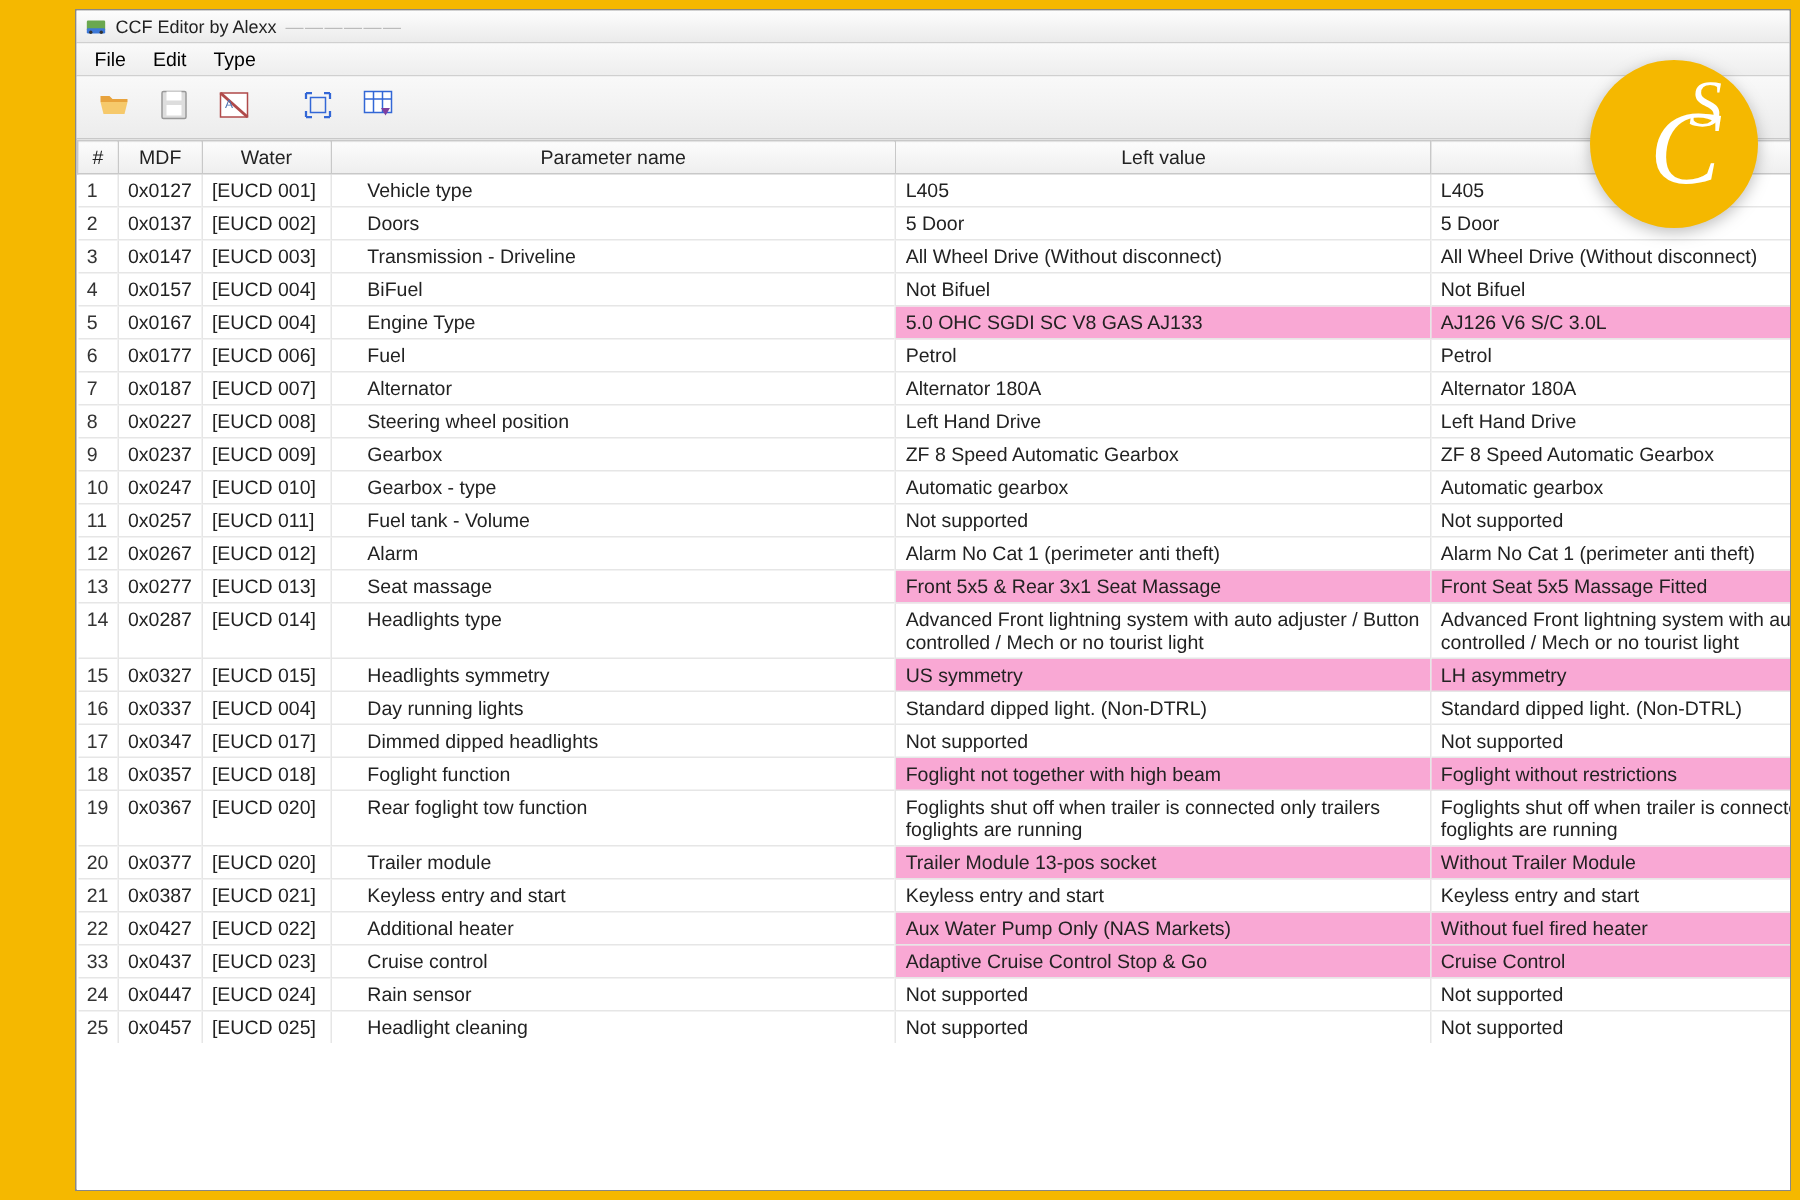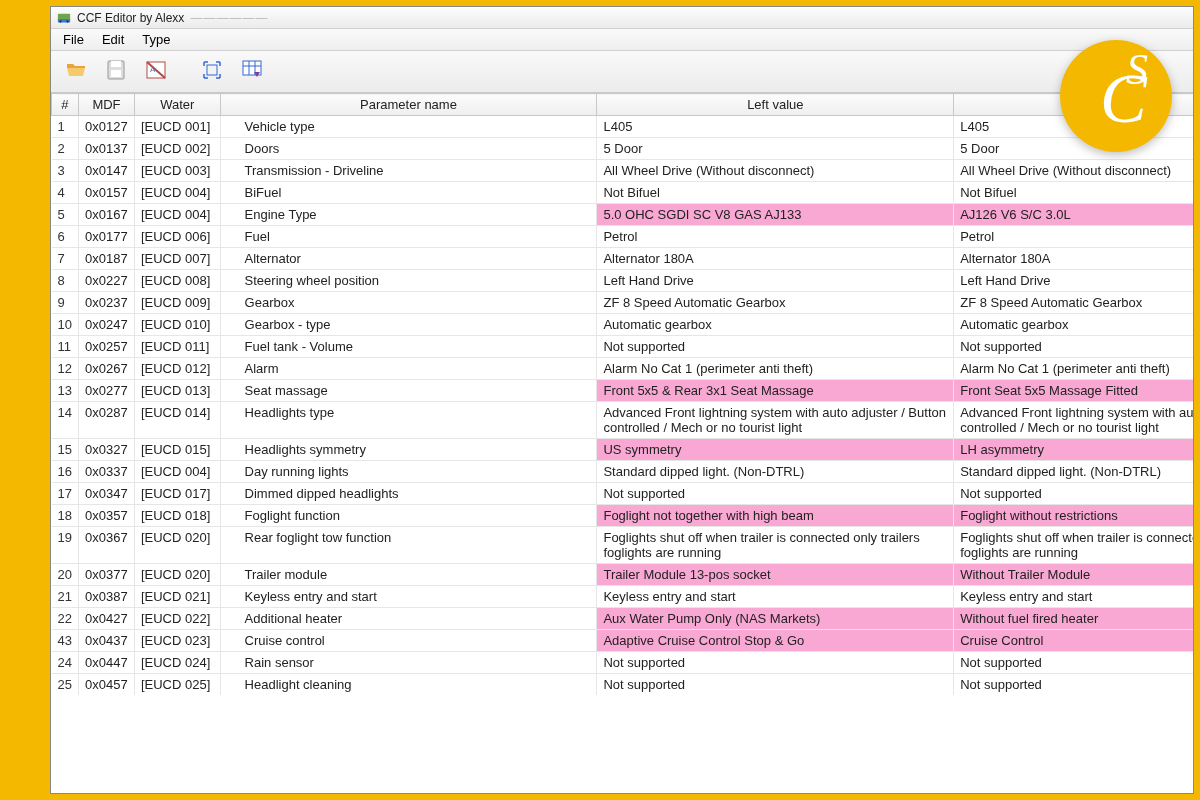--- a/index.html
+++ b/index.html
@@ -367,21 +367,21 @@
           </tr>
           <tr>
             <td class="num">22</td>
             <td class="mdf">0x0427</td>
             <td class="area">[EUCD 022]</td>
             <td class="pname">Additional heater</td>
             <td class="val hl">Aux Water Pump Only (NAS Markets)</td>
             <td class="val hl">Without fuel fired heater</td>
           </tr>
           <tr>
-            <td class="num">43</td>
+            <td class="num">33</td>
             <td class="mdf">0x0437</td>
             <td class="area">[EUCD 023]</td>
             <td class="pname">Cruise control</td>
             <td class="val hl">Adaptive Cruise Control Stop &amp; Go</td>
             <td class="val hl">Cruise Control</td>
           </tr>
           <tr>
             <td class="num">24</td>
             <td class="mdf">0x0447</td>
             <td class="area">[EUCD 024]</td>

